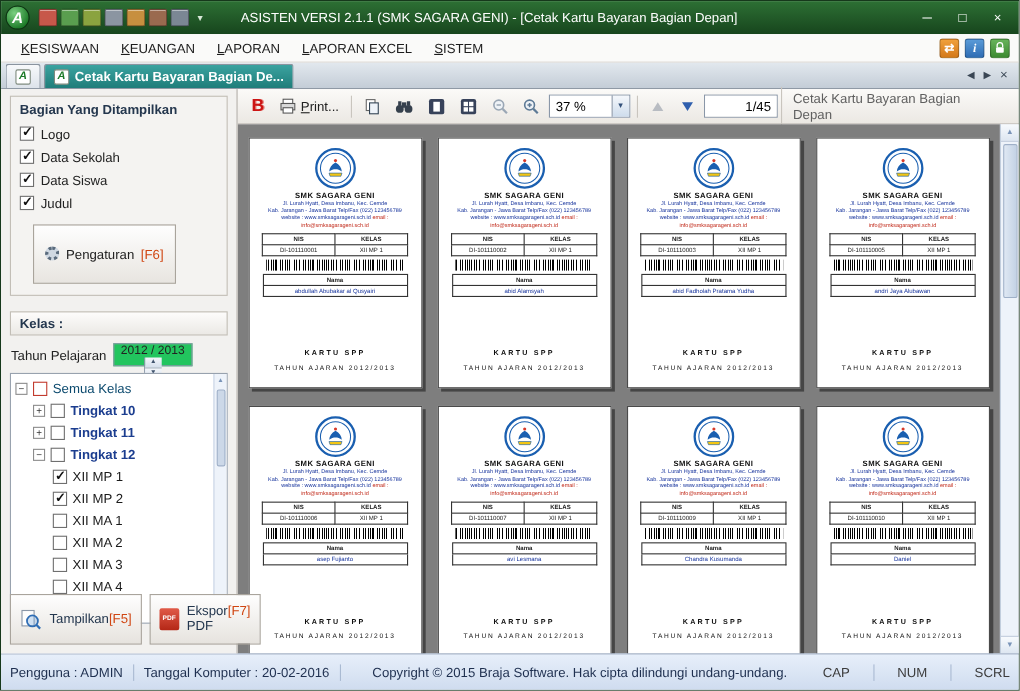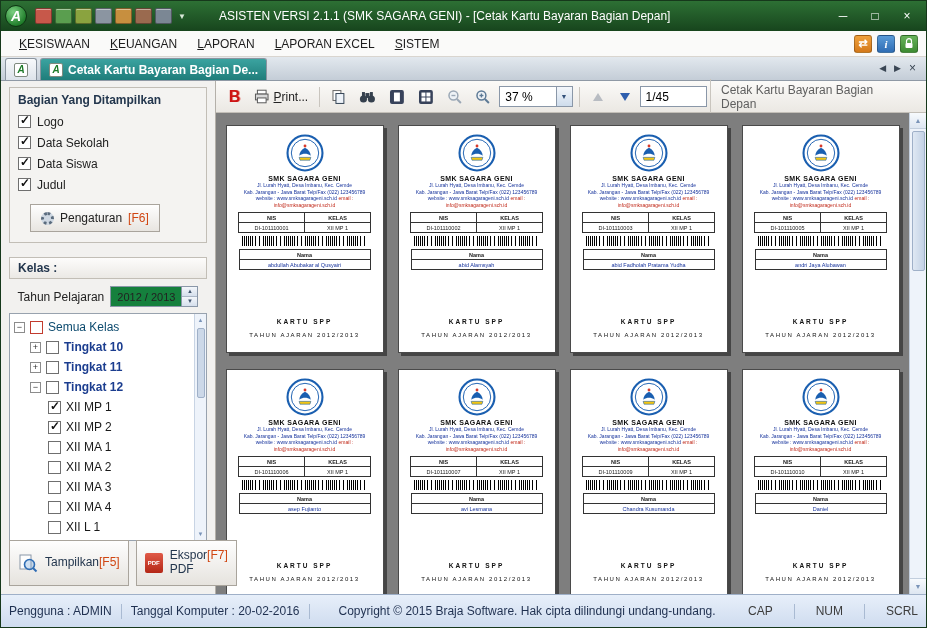--- a/index.html
+++ b/index.html
@@ -39,28 +39,28 @@
   .content { flex:1; display:flex; min-height:0; }
 
   
   .sidebar { width:215px; flex:0 0 215px; background:#f2f1ef; border-right:1px solid #b4b0a9; padding:6px 8px; position:relative; }
   .groupbox { border:1px solid #c2beb6; background:#f4f3f1; padding:5px 8px 10px; }
   .gb-title { font-weight:bold; color:#24374e; display:block; margin-bottom:4px; }
   .chk-row { display:flex; align-items:center; gap:6px; height:21px; }
   .checkbox { width:13px; height:13px; border:1px solid #6f6f6f; background:#fff; position:relative; flex:0 0 13px; }
   .checkbox.red { border-color:#c23b2e; }
   .checkbox.checked::after { content:"✓"; position:absolute; left:1px; top:-3px; font-size:12px; font-weight:bold; color:#101010; }
-  .btn { border:1px solid #a9a49c; background:linear-gradient(#fefefe,#e8e5e0); display:inline-flex; align-items:flex-end; gap:6px; padding:6px 10px; }
+  .btn { border:1px solid #a9a49c; background:linear-gradient(#fefefe,#e8e5e0); display:inline-flex; align-items:flex-start; gap:6px; padding:19px 10px; }
   .settings-btn { margin:9px 0 0 12px; }
   .gear { width:13px; height:13px; border:3px dotted #5a6b7d; border-radius:50%; background:#cfd8e2; }
   .hotkey { color:#d04612; }
   .kelas-header { margin-top:14px; border:1px solid #c2beb6; background:linear-gradient(#fdfcfb,#ebe9e5); padding:3px 8px; font-weight:bold; color:#24374e; }
-  .tahun-row { display:flex; align-items:center; gap:6px; padding:7px 1px 6px;justify-content:center; }
+  .tahun-row { display:flex; align-items:center; gap:6px; padding:7px 1px 6px; }
   .tahun-label { color:#222; }
-  .spin { display:flex; border:1px solid #8a97a8; background:#15803d; height:21px; align-items:center; }
+  .spin { display:flex; border:1px solid #8a97a8; background:#22c55e; height:21px; align-items:center;flex-direction:column; }
   .spin-val { padding:0 6px; font-size:11px; white-space:nowrap; }
   .spin-btns { display:flex; flex-direction:column; border-left:1px solid #8a97a8; height:100%; }
   .spin-btn { width:15px; flex:1; font-size:6px; line-height:9px; text-align:center; background:linear-gradient(#f4f7fb,#d5dfec); color:#41546e; }
   .spin-btn + .spin-btn { border-top:1px solid #aab6c6; }
   .treebox { border:1px solid #98a2ae; background:#fff; height:228px; overflow:hidden; position:relative; }
   .tree { padding:3px 14px 0 4px; }
   .tree-row { display:flex; align-items:center; height:20px; gap:5px; white-space:nowrap; }
   .expander { width:11px; height:11px; border:1px solid #8c8c8c; background:#fff; font-size:9px; line-height:9px; text-align:center; color:#333; flex:0 0 11px; }
   .ind1 { margin-left:16px; } .ind2 { margin-left:34px; }
   .lbl-root { color:#0c4a6e; font-weight:normal; }
@@ -81,21 +81,21 @@
   .ptoolbar { height:32px; flex:0 0 32px; background:linear-gradient(#fbfaf8,#ebe8e3); border-bottom:1px solid #c3bfb8; display:flex; align-items:center; padding:0 6px; gap:3px; }
   .tool-btn { height:24px; min-width:24px; display:flex; align-items:center; justify-content:center; gap:4px; padding:0 4px; border:1px solid transparent; border-radius:2px; }
   .tool-sep { width:1px; height:20px; background:#c9c5be; margin:0 3px; }
   .b-logo { color:#cc1414; font-weight:bold; font-size:16px; letter-spacing:-1px; text-shadow:1px 0 0 #e58a84; }
   .print-label { color:#222; display:inline-block; }
   .print-label::first-letter { text-decoration:underline; }
   .combo { display:flex; border:1px solid #8a97a8; background:#fff; height:21px; align-items:center; width:74px; }
   .combo input { border:none; outline:none; width:100%; height:19px; padding:0 5px; font:inherit; }
   .combo-arrow { width:16px; height:100%; flex:0 0 16px; background:linear-gradient(#f4f7fb,#cedcec); border-left:1px solid #8a97a8; display:flex; align-items:center; justify-content:center; font-size:7px; color:#33517a; }
   .page-field { display:flex; border:1px solid #8a97a8; background:#fff; height:21px; width:68px; }
-  .page-field input { border:none; outline:none; width:100%; height:19px; padding:0 5px; font:inherit; }
+  .page-field input { border:none; outline:none; width:100%; height:19px; padding:0 5px; font:inherit;text-align:right; }
   .arrow-up { width:0; height:0; border-left:5px solid transparent; border-right:5px solid transparent; border-bottom:8px solid #b8bcc2; }
   .arrow-down { width:0; height:0; border-left:5px solid transparent; border-right:5px solid transparent; border-top:8px solid #2f5fae; }
   .report-title { margin-left:auto; color:#5f5f5f; padding:4px 10px; border-left:1px solid #c9c5be; }
 
   
   .preview { flex:1; background:#7e7e7e; display:flex; min-height:0; }
   .grid { flex:1; display:grid; grid-template-columns:repeat(4,158px); gap:16px 14px; padding:12px 8px; align-content:start; justify-content:center; overflow:hidden; }
   .card { width:158px; height:228px; background:#fff; border:1px solid #4a4a4a; box-shadow:3px 3px 0 rgba(0,0,0,.45); display:flex; flex-direction:column; align-items:center; padding:6px 6px 0; }
   .clogo { width:38px; height:38px; margin-top:2px; }
   .school { font-size:7px; font-weight:bold; color:#101010; margin-top:3px; letter-spacing:.4px; }

